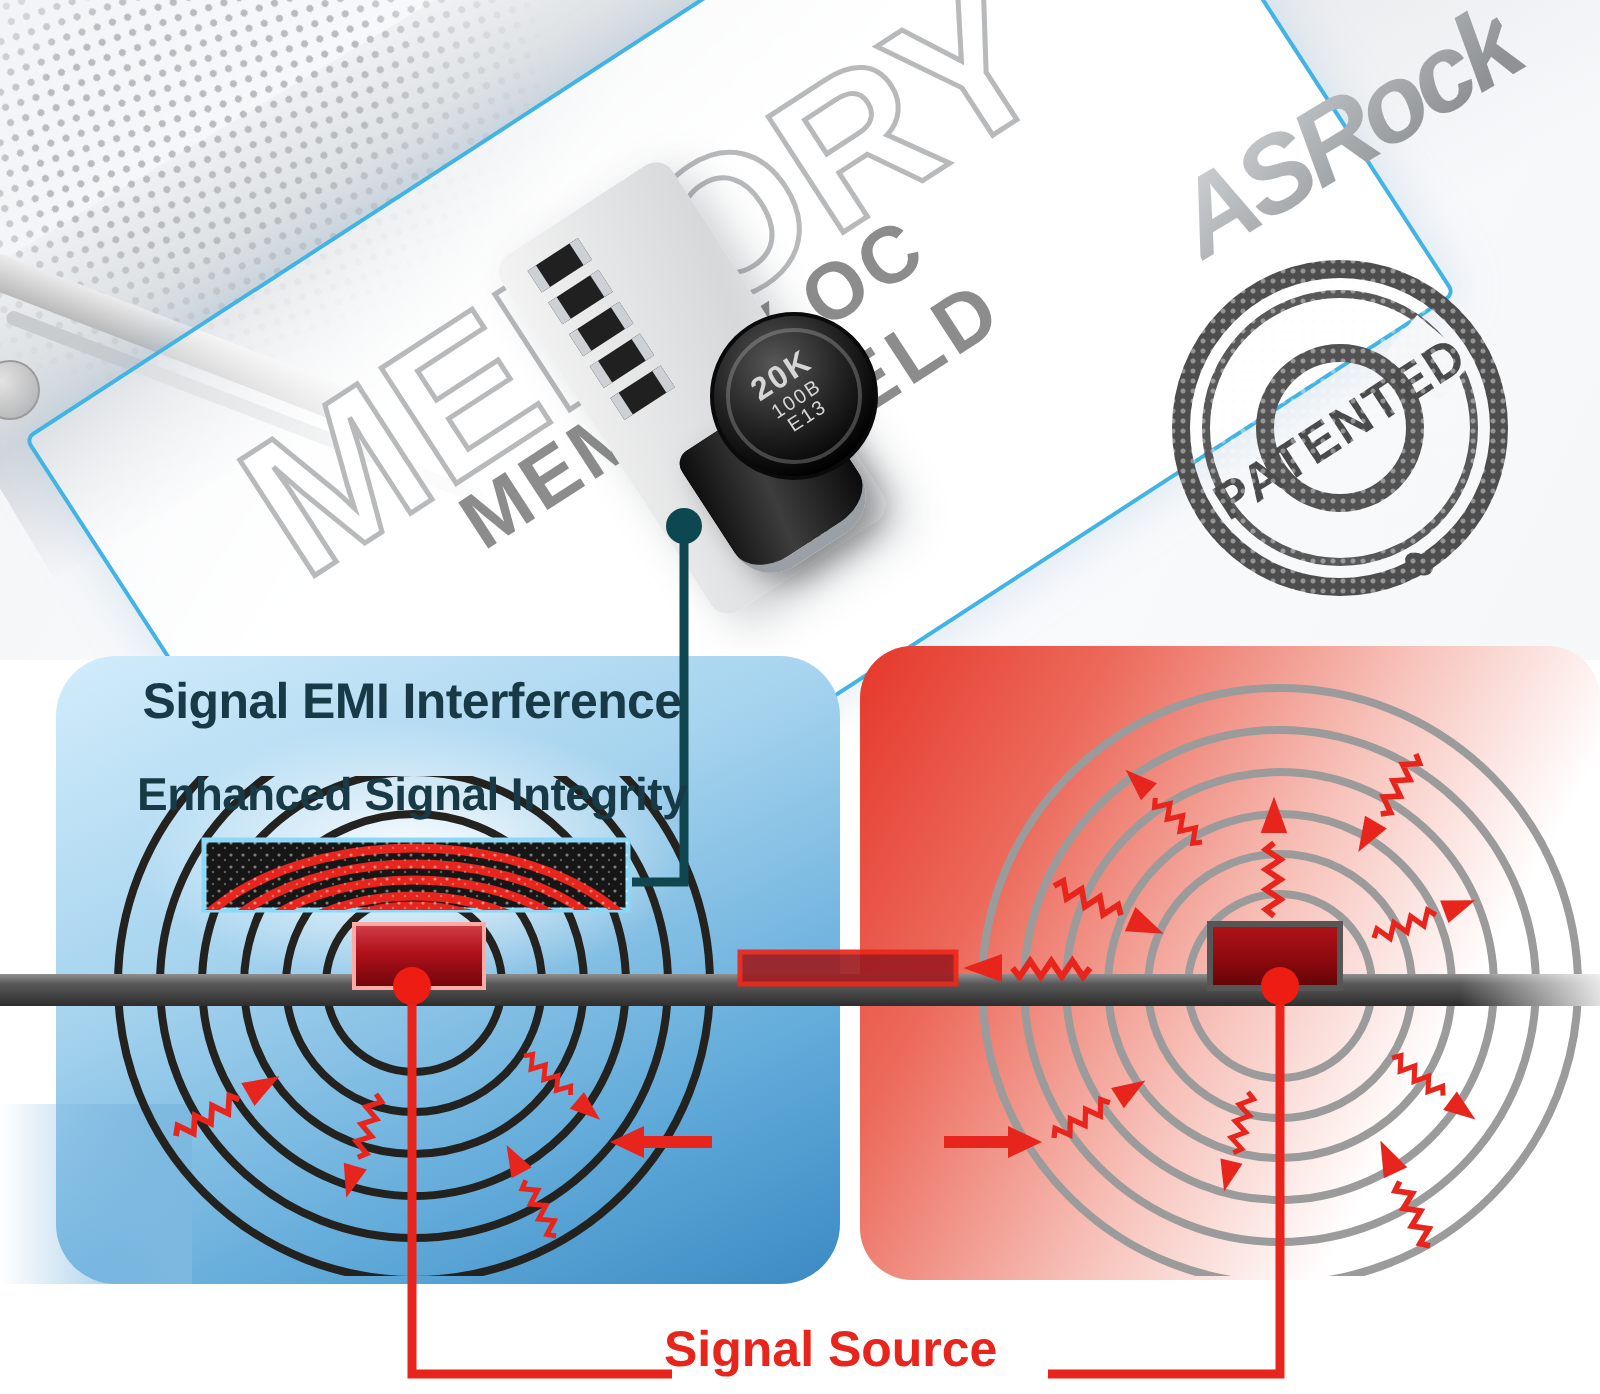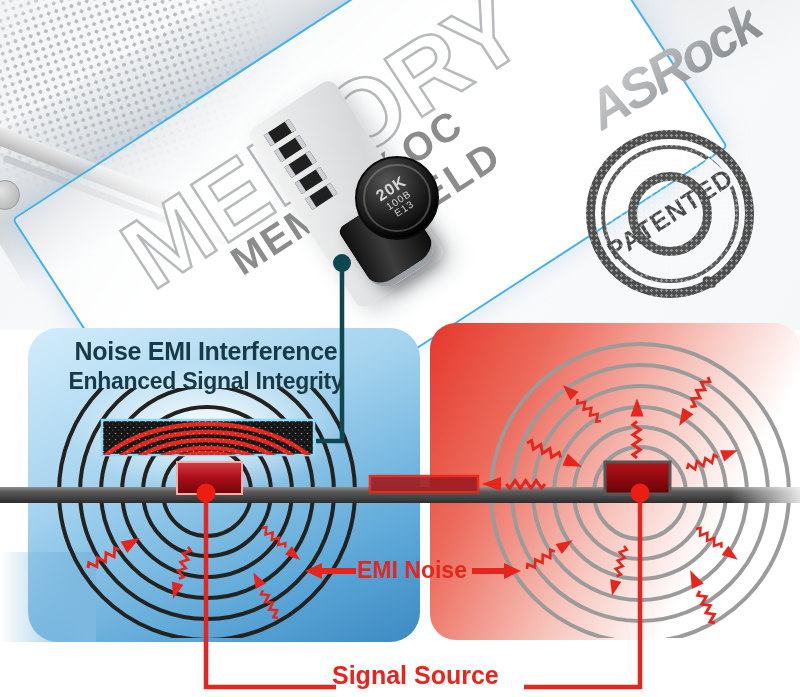--- a/index.html
+++ b/index.html
@@ -88,21 +88,21 @@
   .panel-red{position:absolute;left:430px;top:323px;width:370px;height:317px;border-radius:26px;
         background:linear-gradient(118deg,#e5382b 0%,#ec6a5b 24%,#f7c3bb 52%,#ffffff 74%);z-index:2;}
   .glow{position:absolute;left:42px;top:330px;width:330px;height:168px;z-index:3;
         background:radial-gradient(ellipse 58% 55% at 50% 58%,rgba(255,255,255,.97) 0%,rgba(255,255,255,0) 72%);}
 
   .diagram{position:absolute;left:0;top:0;z-index:5;}
 
   .titles{position:absolute;left:38px;top:337px;width:336px;text-align:center;z-index:8;
         color:#173a46;font-weight:bold;}
   .titles .t1{font-size:25px;letter-spacing:-.3px;}
-  .titles .t2{font-size:23px;letter-spacing:-.3px;margin-top:2px;}
+  .titles .t2{font-size:23px;letter-spacing:-.3px;margin-top:18px;}
   .emi-label{position:absolute;left:312px;top:557px;width:200px;text-align:center;z-index:8;
         font-size:23px;font-weight:bold;color:#e8251c;}
   .src-label{position:absolute;left:332px;top:661px;width:200px;text-align:left;z-index:8;
         font-size:25px;font-weight:bold;color:#e8251c;}
 </style>
 </head>
 <body>
 
 <div class="stage">
 
@@ -267,19 +267,18 @@
     <polyline points="342,266 342,441 316,441" fill="none" stroke="#10464f" stroke-width="4.5"></polyline>
     <circle cx="342" cy="263" r="9" fill="#0d4750"></circle>
 
     <polyline points="206,495 206,687 336,687" fill="none" stroke="#e8251c" stroke-width="4.5"></polyline>
     <polyline points="640,495 640,687 524,687" fill="none" stroke="#e8251c" stroke-width="4.5"></polyline>
     <circle cx="206" cy="493" r="9.5" fill="#ee1d13"></circle>
     <circle cx="640" cy="493" r="9.5" fill="#ee1d13"></circle>
   </svg>
 
   <div class="titles">
-    <div class="t1">Noise EMI Interference</div>
+    <div class="t1">Signal EMI Interference</div>
     <div class="t2">Enhanced Signal Integrity</div>
   </div>
-  <div class="emi-label">EMI Noise</div>
   <div class="src-label">Signal Source</div>
 
 </div>
 
 </body></html>

